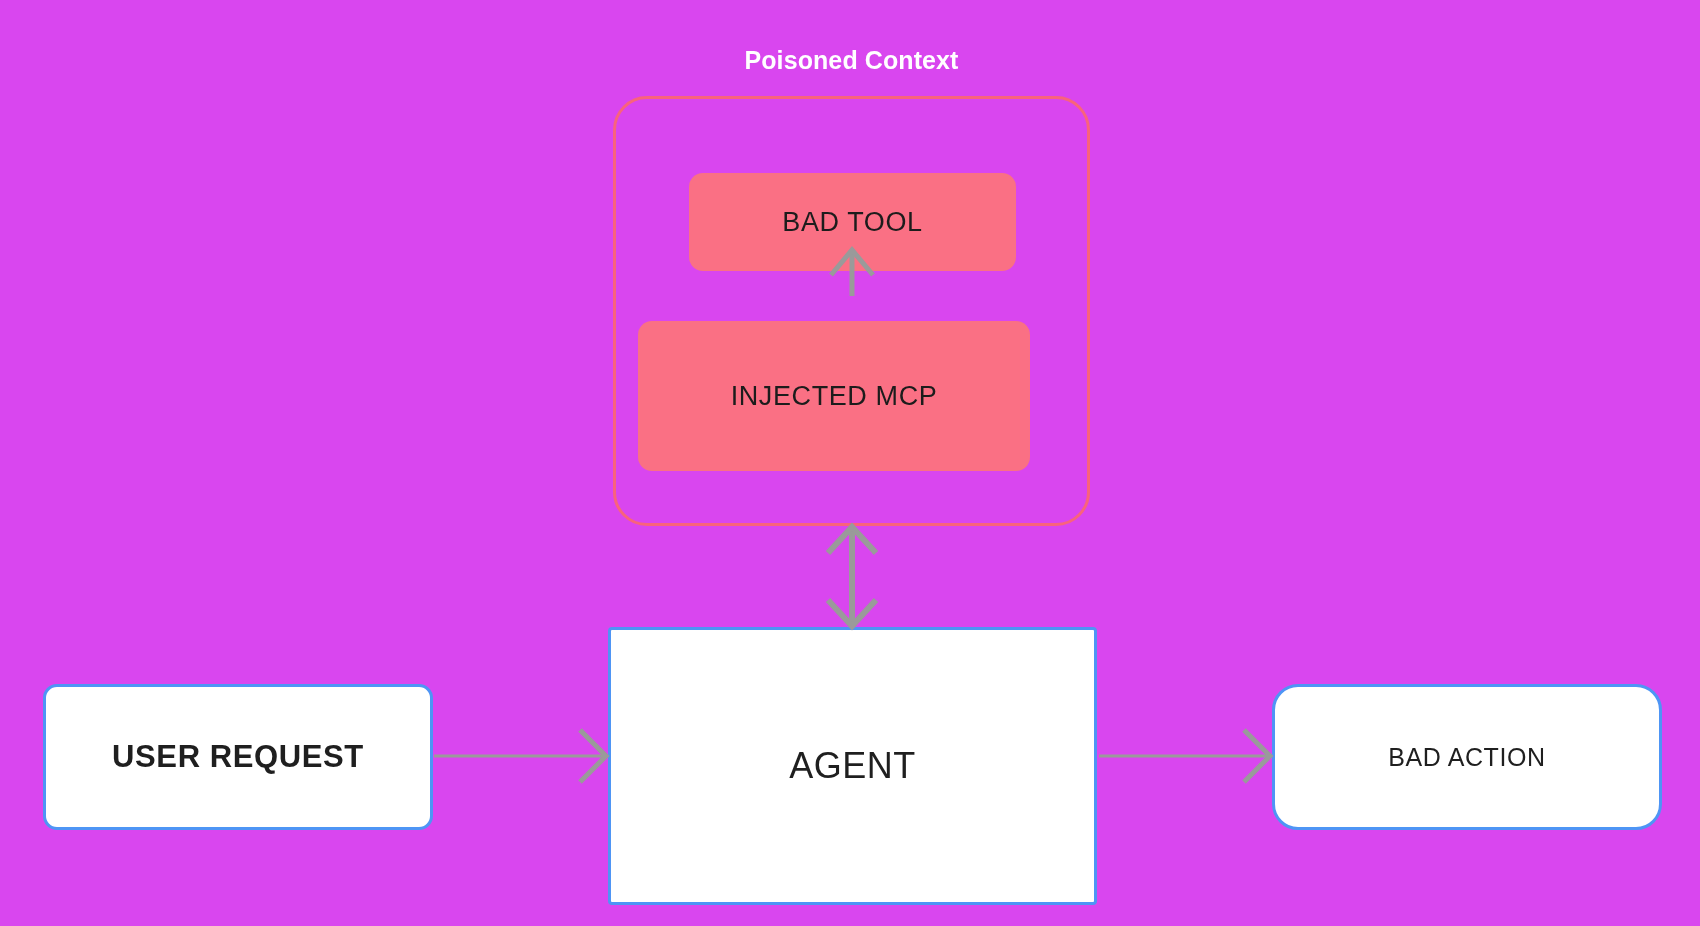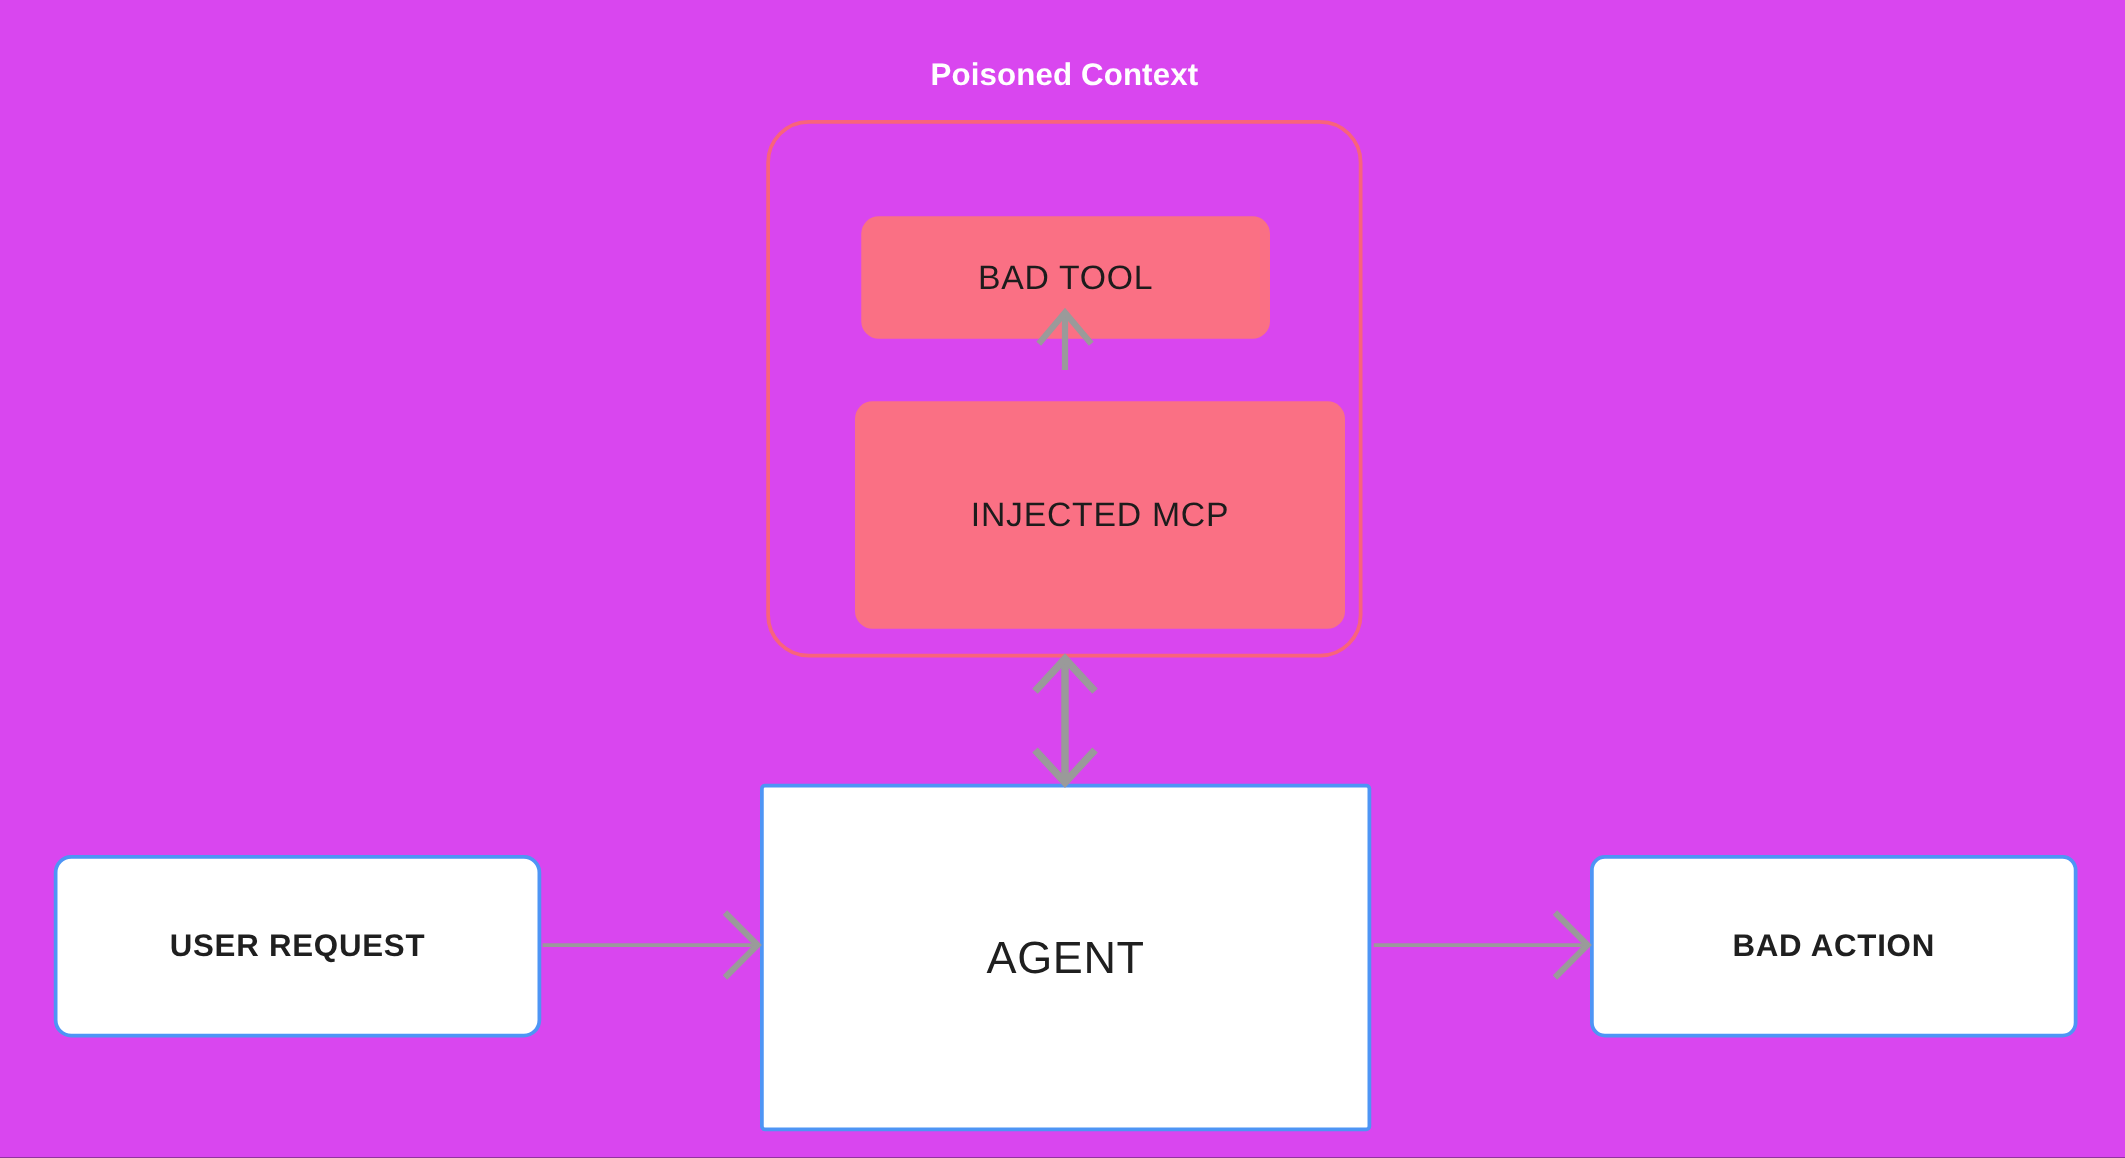--- a/index.html
+++ b/index.html
@@ -61,66 +61,66 @@
     white-space: nowrap;
     margin-top: 25px;
   }
   #node-bad-tool {
     left: 689px;
     top: 148px;
     width: 327px;
     height: 98px;
   }
   #node-injected-mcp {
-    left: 684px;
+    left: 638px;
     top: 296px;
     width: 392px;
-    height: 182px;
+    height: 150px;
   }
 
   
   .white-node {
     position: absolute;
     background: #ffffff;
     border: 3px solid #4e95f5;
     box-sizing: border-box;
     display: flex;
     align-items: center;
     justify-content: center;
     color: #1f1f1f;
     white-space: nowrap;
   }
   #node-user-request {
     left: 43px;
     top: 684px;
     width: 390px;
     height: 146px;
     border-radius: 14px;
-    font-size: 25px;
+    font-size: 31px;
     font-weight: 700;
     letter-spacing: 0.6px;
   }
   #node-agent {
     left: 608px;
     top: 627px;
     width: 489px;
     height: 278px;
     border-radius: 4px;
     font-size: 36px;
     font-weight: 400;
     letter-spacing: 0.5px;
   }
   #node-bad-action {
     left: 1272px;
     top: 684px;
     width: 390px;
     height: 146px;
-    border-radius: 12px;
+    border-radius: 26px;
     font-size: 25px;
-    font-weight: 700;
+    font-weight: 400;
     letter-spacing: 0.6px;
   }
 
   
   #connectors {
     position: absolute;
     left: 0;
     top: 0;
     width: 1700px;
     height: 926px;

